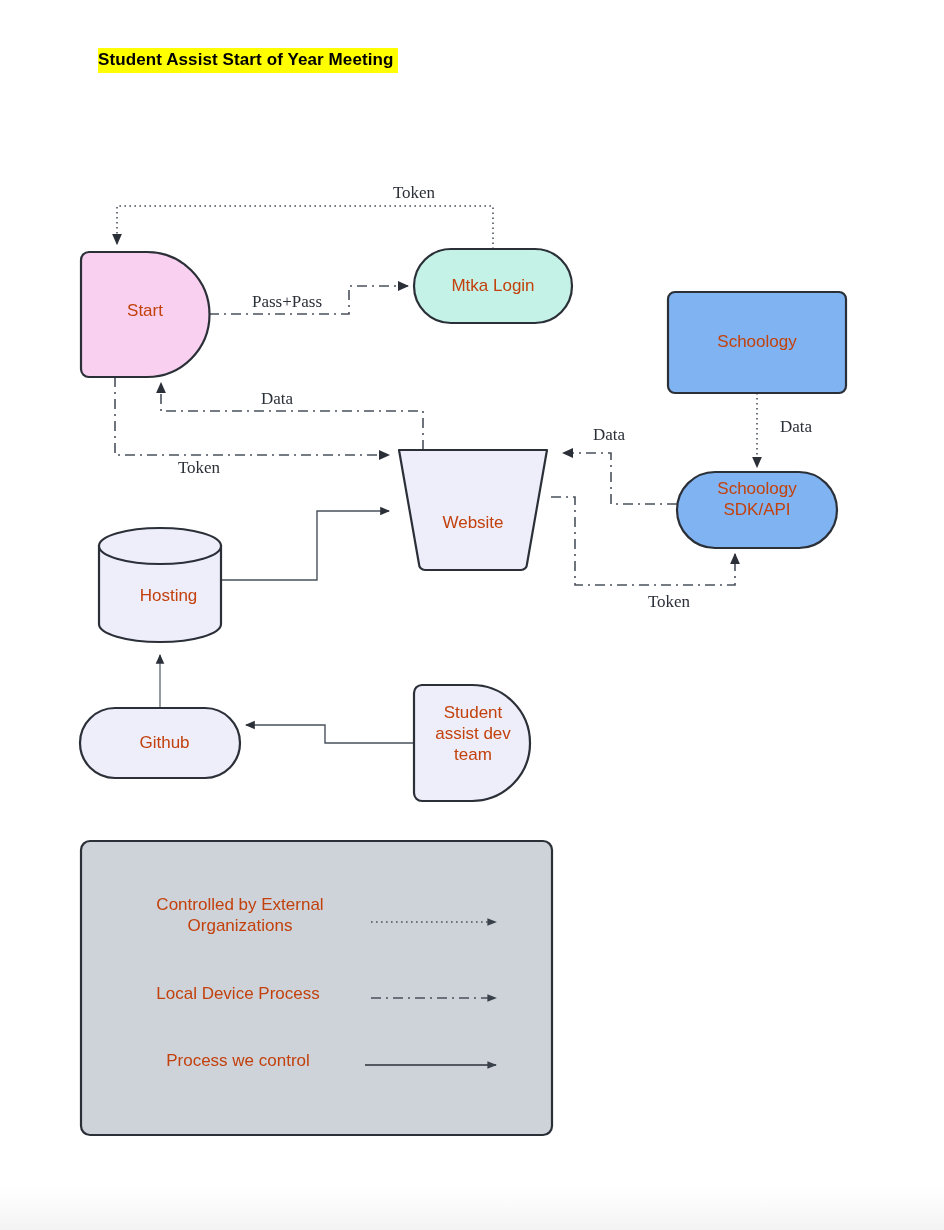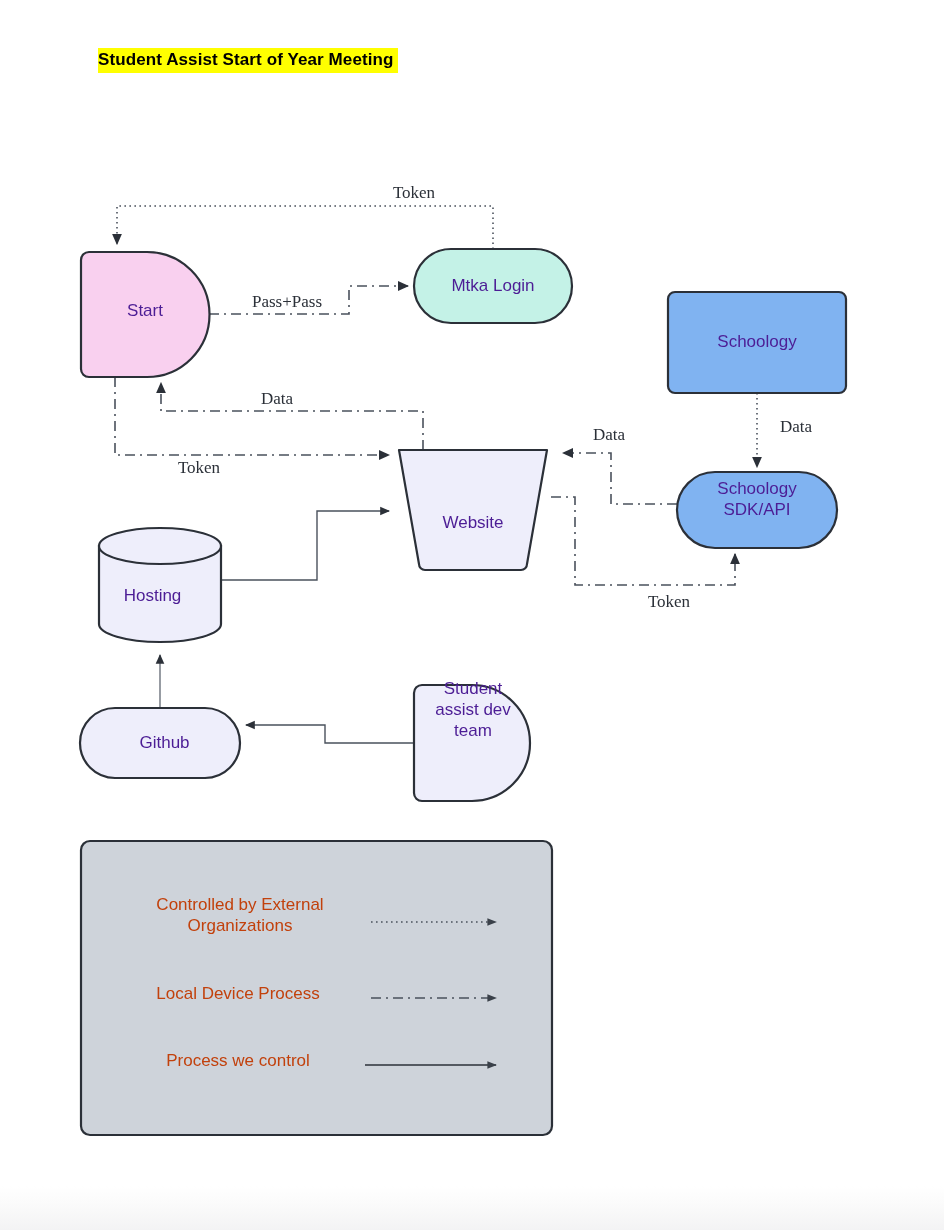--- a/index.html
+++ b/index.html
@@ -29,21 +29,21 @@
     white-space: nowrap;
   }
   #canvas {
     position: absolute;
     left: 0; top: 0;
     width: 944px;
     height: 1230px;
   }
   .node-label {
     position: absolute;
-    color: #4c1d95;
+    color: #c2410c;
     font-size: 17px;
     line-height: 21px;
     text-align: center;
     pointer-events: none;
     white-space: pre-line;
   }
   .edge-label {
     position: absolute;
     color: #2b3038;
     font-size: 17px;
@@ -147,25 +147,25 @@
 
   <div class="node-label" style="left:414px; top:275px; width:158px;">Mtka Login</div>
 
   <div class="node-label" style="left:668px; top:331px; width:178px;">Schoology</div>
 
   <div class="node-label" style="left:677px; top:478px; width:160px;">Schoology
 SDK/API</div>
 
   <div class="node-label" style="left:395px; top:512px; width:156px;">Website</div>
 
-  <div class="node-label" style="left:83px; top:585px; width:103px;padding-left:36px;">Hosting</div>
+  <div class="node-label" style="left:99px; top:585px; width:103px;padding-left:36px;">Hosting</div>
 
   <div class="node-label" style="left:80px; top:732px; width:169px;">Github</div>
 
-  <div class="node-label" style="left:414px; top:678px; width:118px;">Student
+  <div class="node-label" style="left:414px; top:702px; width:118px;">Student
 assist dev
 team</div>
 
   <div class="edge-label" style="left:364px; top:183px; width:100px;">Token</div>
 
   <div class="edge-label" style="left:227px; top:292px; width:120px;">Pass+Pass</div>
 
   <div class="edge-label" style="left:232px; top:389px; width:90px;">Data</div>
 
   <div class="edge-label" style="left:154px; top:458px; width:90px;">Token</div>

